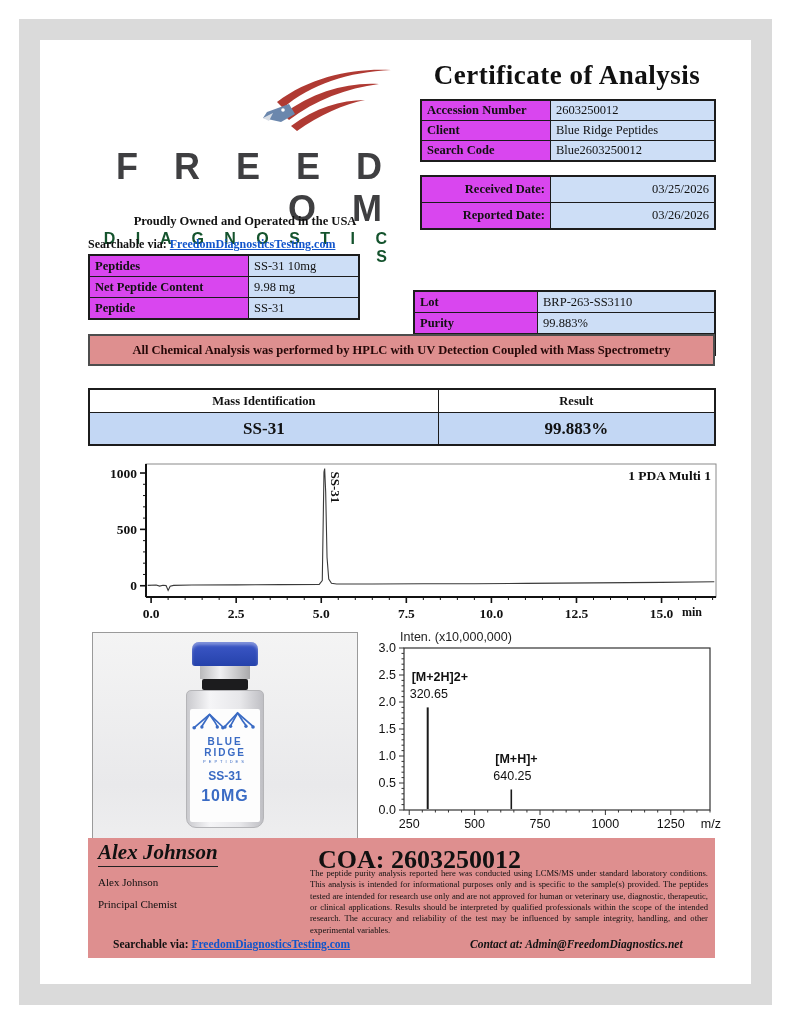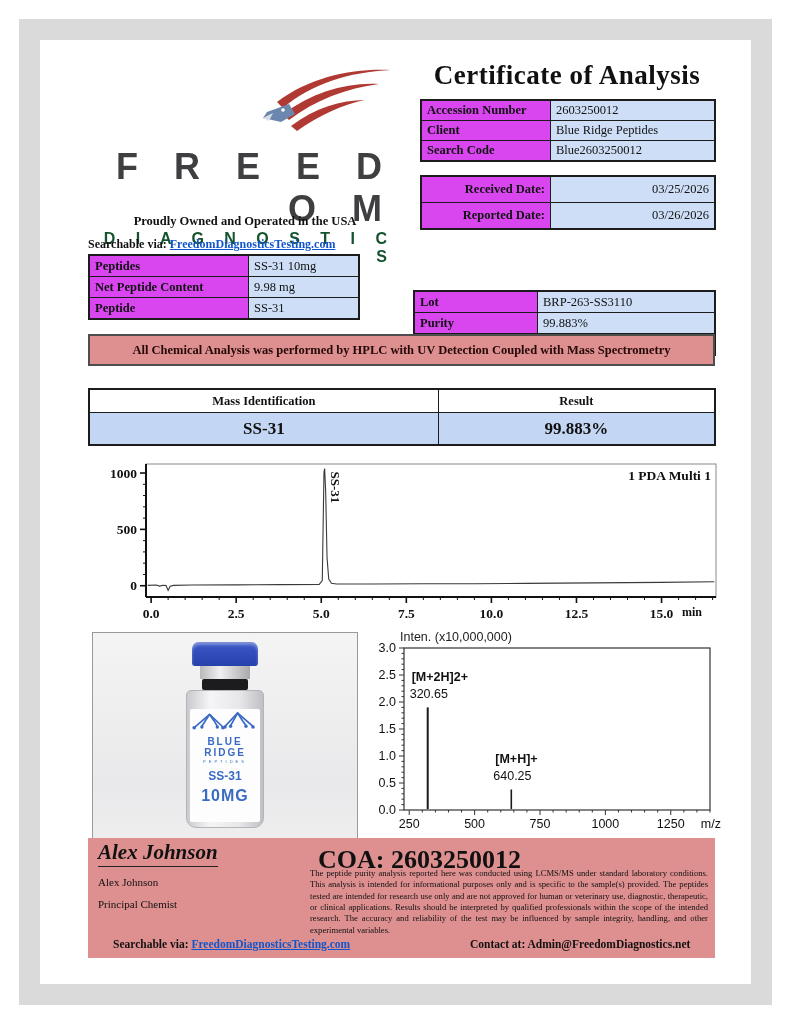--- a/index.html
+++ b/index.html
@@ -57,21 +57,21 @@
   .vline2{font-size:16px;font-weight:600;letter-spacing:1px;margin-top:4px;}
   .ms{left:374px;top:622px;width:348px;height:214px;}
 
   .sig-block{left:88px;top:838px;width:627px;height:120px;background:#de8f8f;}
   .sig-script{position:absolute;left:10px;top:2px;font-size:21px;font-style:italic;font-weight:bold;border-bottom:1.5px solid #222;padding-bottom:1px;}
   .coa{position:absolute;left:230px;top:7px;width:390px;text-align:left;font-size:26px;font-weight:bold;}
   .sig-name{position:absolute;left:10px;top:38px;font-size:11px;}
   .sig-role{position:absolute;left:10px;top:60px;font-size:11px;}
   .disclaimer{position:absolute;left:222px;top:30px;width:398px;font-size:8.6px;line-height:1.32;text-align:justify;}
   .footer-search{left:113px;top:938px;font-size:11.5px;font-weight:bold;}
-  .footer-contact{left:470px;top:938px;font-size:11.5px;font-weight:bold;}
+  .footer-contact{left:470px;top:938px;font-size:11.5px;font-weight:bold;font-style:italic;}
 
   svg text{user-select:none;}
 </style>
 </head>
 <body>
 
 <div class="frame"></div>
 
 <div class="abs cert-title">Certificate of Analysis</div>
 

